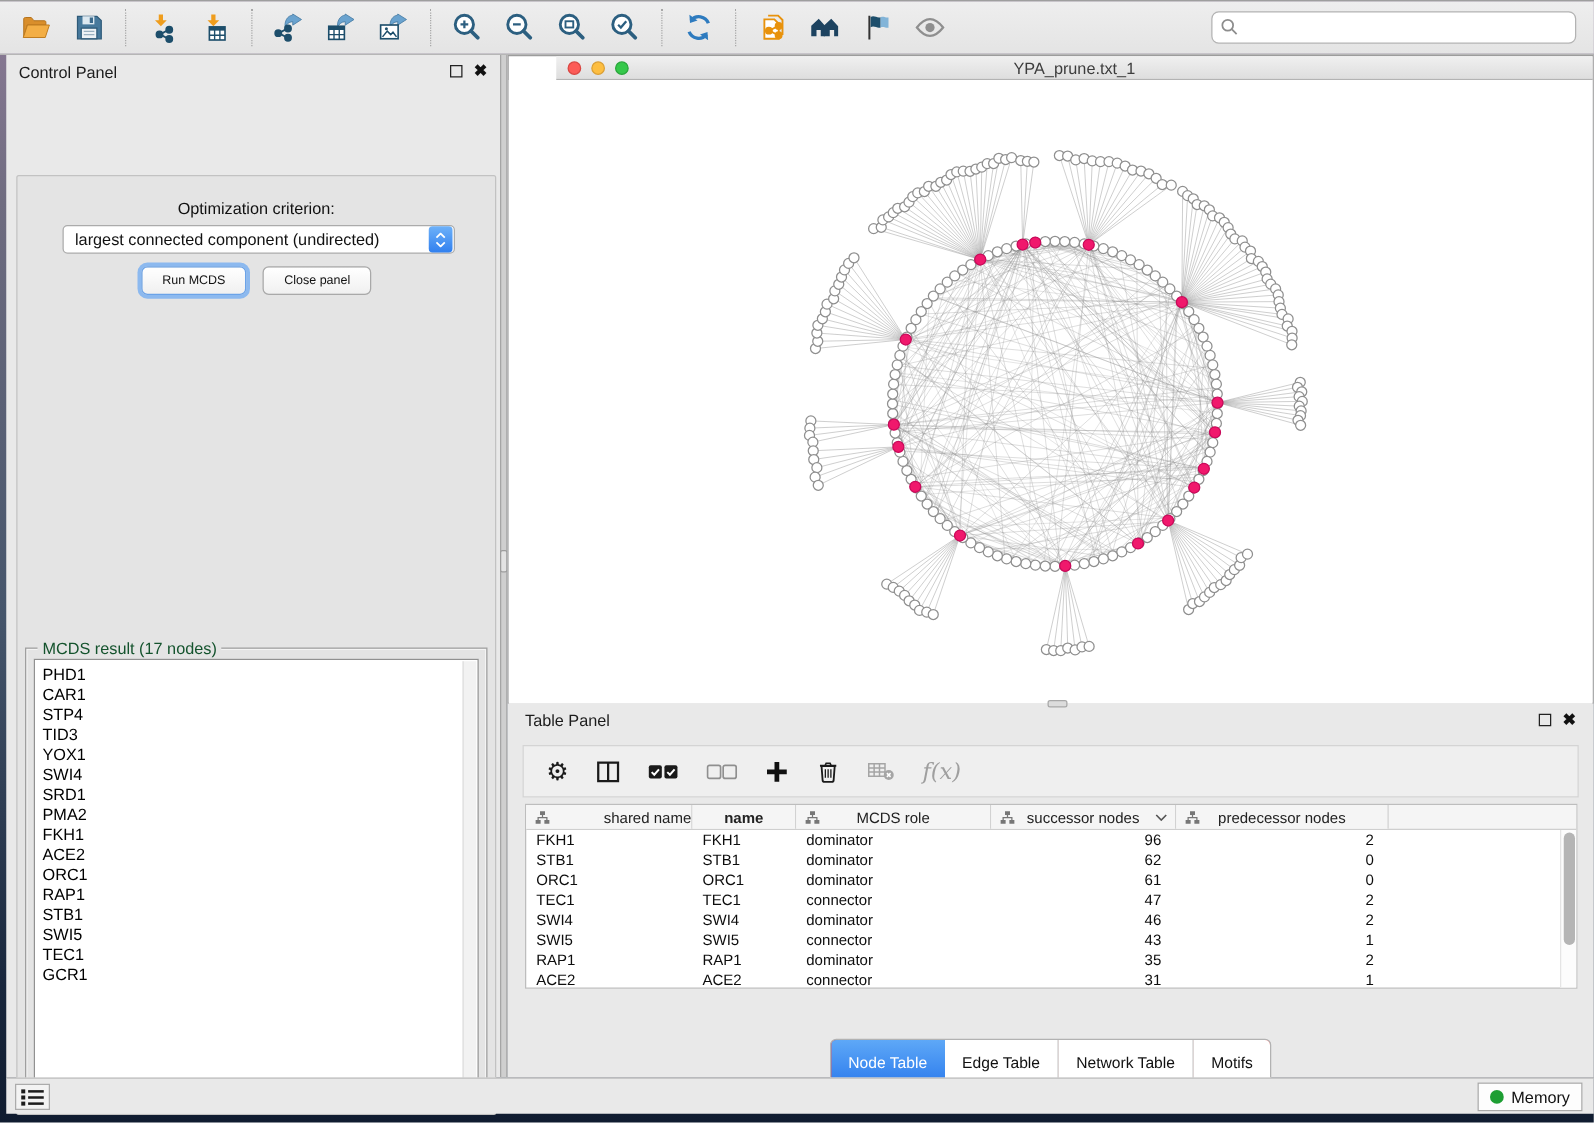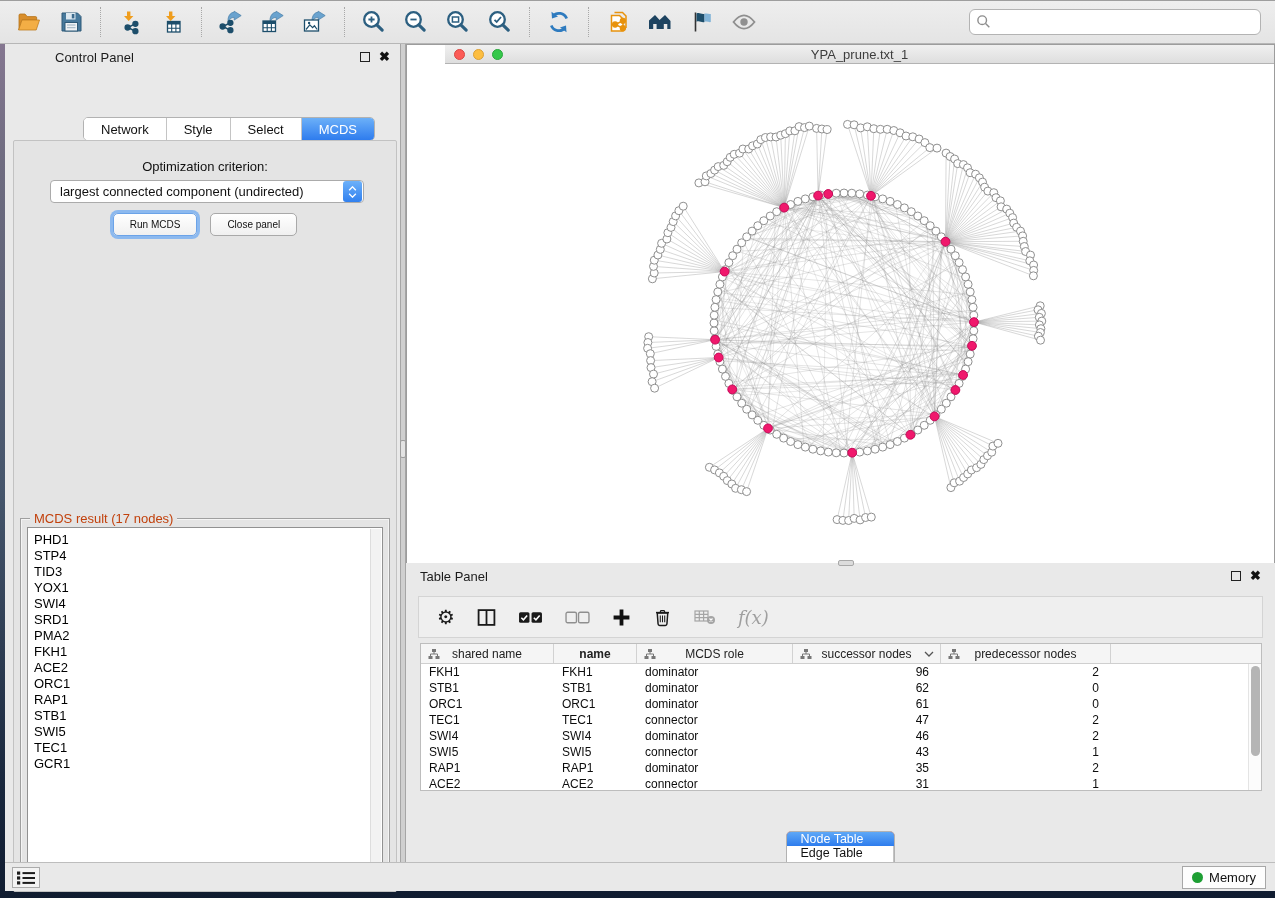--- a/index.html
+++ b/index.html
@@ -15,21 +15,21 @@
   .tb-group { display:flex; align-items:center; gap:14px; padding:0 15px; }
   .tb-sep { width:1px; height:30px; border-left:1px dotted #a8a8a8; }
   .tb-icon { width:28px; height:28px; display:flex; align-items:center; justify-content:center; cursor:default; }
   .tb-icon svg { width:26px; height:26px; }
   .search-wrap { margin-left:auto; margin-right:14px; position:relative; }
   .search-input { width:292px; height:26px; border:1px solid #b3b3b3; border-radius:6px;
     background:#ffffff; padding:0 8px 0 26px; font-size:13px; color:#333; outline:none; }
   .search-glass { position:absolute; left:7px; top:5px; width:15px; height:15px; }
 
   
-  .control-panel { position:absolute; left:5px; top:44px; width:395px; height:818px; background:#e9e9e9;padding-left:40px; }
+  .control-panel { position:absolute; left:5px; top:44px; width:395px; height:818px; background:#e9e9e9; }
   .panel-titlebar { height:26px; display:flex; align-items:center; padding:0 10px; }
   .panel-title { font-size:13px; color:#1c1c1c; }
   .panel-btns { margin-left:auto; display:flex; align-items:center; gap:9px; }
   .float-btn { width:10px; height:10px; border:1.5px solid #222; background:transparent; display:inline-block; }
   .close-btn { font-size:13px; font-weight:bold; color:#111; line-height:10px; }
   .cp-tabs { position:absolute; left:78px; top:73px; display:flex; background:#fff;
     border:1px solid #b2b2b2; border-radius:5px; overflow:hidden; height:24px; }
   .cp-tab { padding:0 17px; font-size:13px; display:flex; align-items:center; color:#111;
     border-right:1px solid #c4c4c4; background:#fff; }
   .cp-tab:last-child { border-right:none; }
@@ -46,21 +46,21 @@
   .stepper svg { width:9px; height:5px; }
   .btn-row { position:absolute; left:0; top:72px; width:100%; display:flex; justify-content:center; gap:13px; }
   .mac-btn { height:23px; padding:0 16px; background:linear-gradient(#ffffff,#f0f0f0);
     border:1px solid #a9a9a9; border-radius:5px; font-size:10px; color:#111;
     display:flex; align-items:center; }
   .mac-btn.focused { box-shadow:0 0 0 3px rgba(92,162,245,.65); border-color:#6ba3e8; }
   .result-group { position:absolute; left:6px; top:370px; width:370px; height:370px; }
   .result-border { position:absolute; left:0; top:7px; width:100%; height:363px;
     border:1px solid #9f9f9f; box-shadow:inset 0 0 0 1px #f4f4f4; }
   .result-title { position:absolute; left:10px; top:0; background:#e4e4e4; padding:0 4px;
-    font-size:13px; color:#c2410c; }
+    font-size:13px; color:#14532d; }
   .result-list { position:absolute; left:7px; top:16px; width:356px; height:347px; background:#fff;
     border:1px solid #919191; overflow:hidden; font-size:13px; color:#000; }
   .result-list ul { list-style:none; padding:4px 0 0 6px; }
   .result-list li { height:16px; line-height:16px; }
   .result-scroll { position:absolute; right:1px; top:1px; width:11px; height:345px;
     background:#f2f2f2; border-left:1px solid #ddd; }
 
   
   .v-splitter { position:absolute; left:400px; top:44px; width:6px; height:818px;
     background:#cfcfcf; border-left:1px solid #a5a5a5; border-right:1px solid #a5a5a5; }
@@ -98,21 +98,21 @@
   .t-body { position:absolute; left:0; top:20px; right:14px; bottom:0; overflow:hidden; }
   .t-row { display:flex; height:16px; }
   .t-cell { font-size:12px; color:#0d0d0d; line-height:16px; white-space:nowrap; overflow:hidden; }
   .t-cell.left { padding-left:8px; }
   .t-cell.right { text-align:right; padding-right:12px; }
   .t-scroll { position:absolute; right:0; top:20px; width:13px; bottom:0;
     background:#fcfcfc; border-left:1px solid #e4e4e4; }
   .t-thumb { position:absolute; left:2px; top:2px; width:9px; height:90px; background:#b5b5b5; border-radius:5px; }
   .bottom-tabs { position:absolute; left:0; right:0; top:268px; display:flex; justify-content:center; }
   .bt-group { display:flex; background:#ef4444; border:1px solid #b2b2b2; border-radius:5px;
-    overflow:hidden; height:38px;flex-direction:column; }
+    overflow:hidden; height:38px; }
   .bt-tab { padding:0 14px; font-size:12.5px; color:#111; display:flex; align-items:center;
     border-right:1px solid #c4c4c4; background:#fff; }
   .bt-tab:last-child { border-right:none; }
   .bt-tab.active { background:linear-gradient(#5ea8f7,#2d7ced); color:#fff; border-right:none; }
   .h-splitter-handle { position:absolute; left:432px; top:-3px; width:16px; height:6px;
     background:#dcdcdc; border:1px solid #a8a8a8; border-radius:2px; }
 
   
   .status-bar { position:absolute; left:5px; top:862px; width:1270px; height:29px;
     background:#e9e9e9; border-top:1px solid #bdbdbd; }
@@ -294,26 +294,20 @@
   </div>
 
   <div class="control-panel">
     <div class="panel-titlebar">
       <span class="panel-title">Control Panel</span>
       <span class="panel-btns">
         <span class="float-btn"></span>
         <span class="close-btn">✖</span>
       </span>
     </div>
-    <div class="cp-tabs" id="cp-tabs">
-        <div class="cp-tab">Network</div>
-        <div class="cp-tab">Style</div>
-        <div class="cp-tab">Select</div>
-        <div class="cp-tab active">MCDS</div>
-      </div>
     <div class="cp-content">
       <div class="crit-label">Optimization criterion:</div>
       <div class="crit-select">
         <span class="val">largest connected component (undirected)</span>
         <span class="stepper">
           <svg viewBox="0 0 10 6">
               <path d="m1 5 4-4 4 4" fill="none" stroke="#fff" stroke-width="1.6"></path>
             </svg>
           <svg viewBox="0 0 10 6">
               <path d="m1 1 4 4 4-4" fill="none" stroke="#fff" stroke-width="1.6"></path>
@@ -323,20 +317,21 @@
       <div class="btn-row">
         <div class="mac-btn focused">Run MCDS</div>
         <div class="mac-btn">Close panel</div>
       </div>
       <div class="result-group">
         <div class="result-border"></div>
         <div class="result-title">MCDS result (17 nodes)</div>
         <div class="result-list">
           <ul id="mcds-list">
               <li>PHD1</li>
+              <li>CAR1</li>
               <li>STP4</li>
               <li>TID3</li>
               <li>YOX1</li>
               <li>SWI4</li>
               <li>SRD1</li>
               <li>PMA2</li>
               <li>FKH1</li>
               <li>ACE2</li>
               <li>ORC1</li>
               <li>RAP1</li>
@@ -1121,21 +1116,21 @@
             <circle cx="17" cy="11" r="4" fill="#a5a5a5"></circle>
             <path d="m15.5 9.5 3 3m0-3-3 3" stroke="#fff" stroke-width="1.2"></path>
           </svg>
         </div>
         <div class="tp-icon">
           <span class="fx-glyph">f(x)</span>
         </div>
       </div>
     <div class="table-area">
       <div class="t-header" id="t-header">
-          <div class="th-cell" style="width: 133px;">
+          <div class="th-cell" style="width: 133px; justify-content: flex-end;">
             <svg class="h-icon" width="12" height="12" viewBox="0 0 12 12">
               <rect x="4" y="1" width="4" height="3" fill="#777"></rect>
               <rect x="0.5" y="8" width="4" height="3" fill="#777"></rect>
               <rect x="7.5" y="8" width="4" height="3" fill="#777"></rect>
               <path d="M6 4v2M2.5 8V6h7v2" stroke="#777" fill="none"></path>
             </svg>
             <span>shared name</span>
           </div>
           <div class="th-cell" style="width: 83px; font-weight: bold;">
             <span>name</span>

